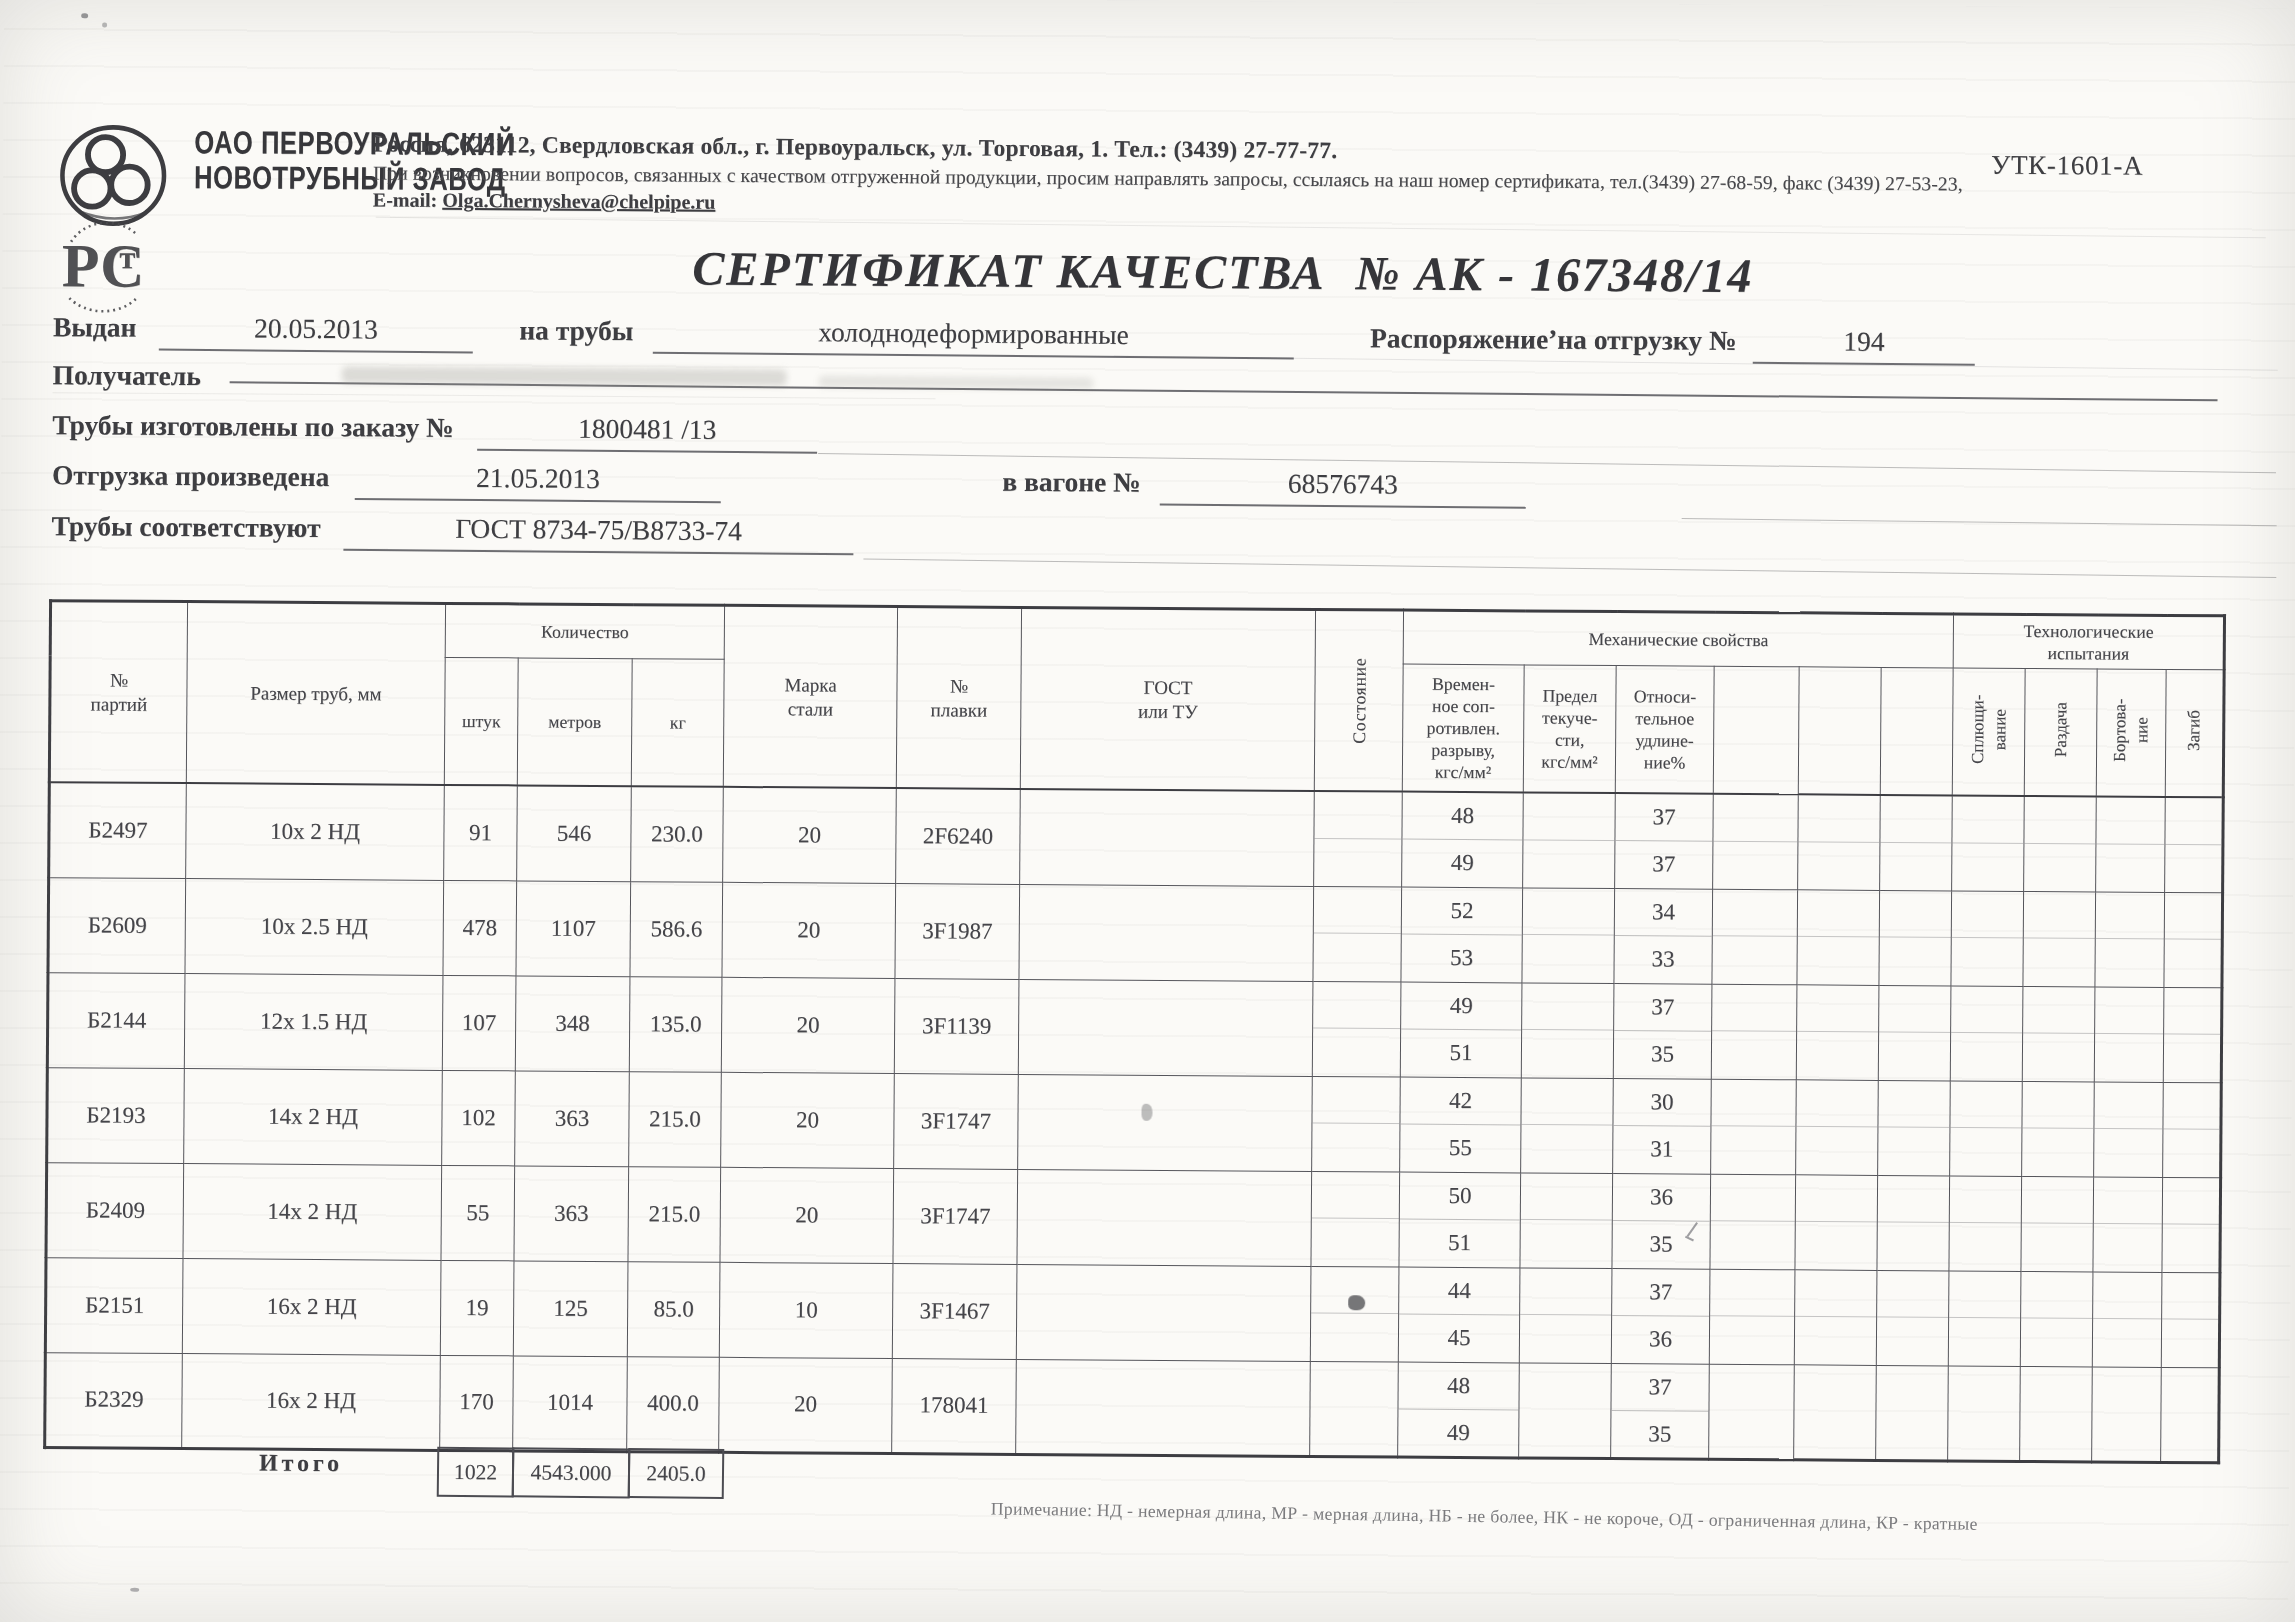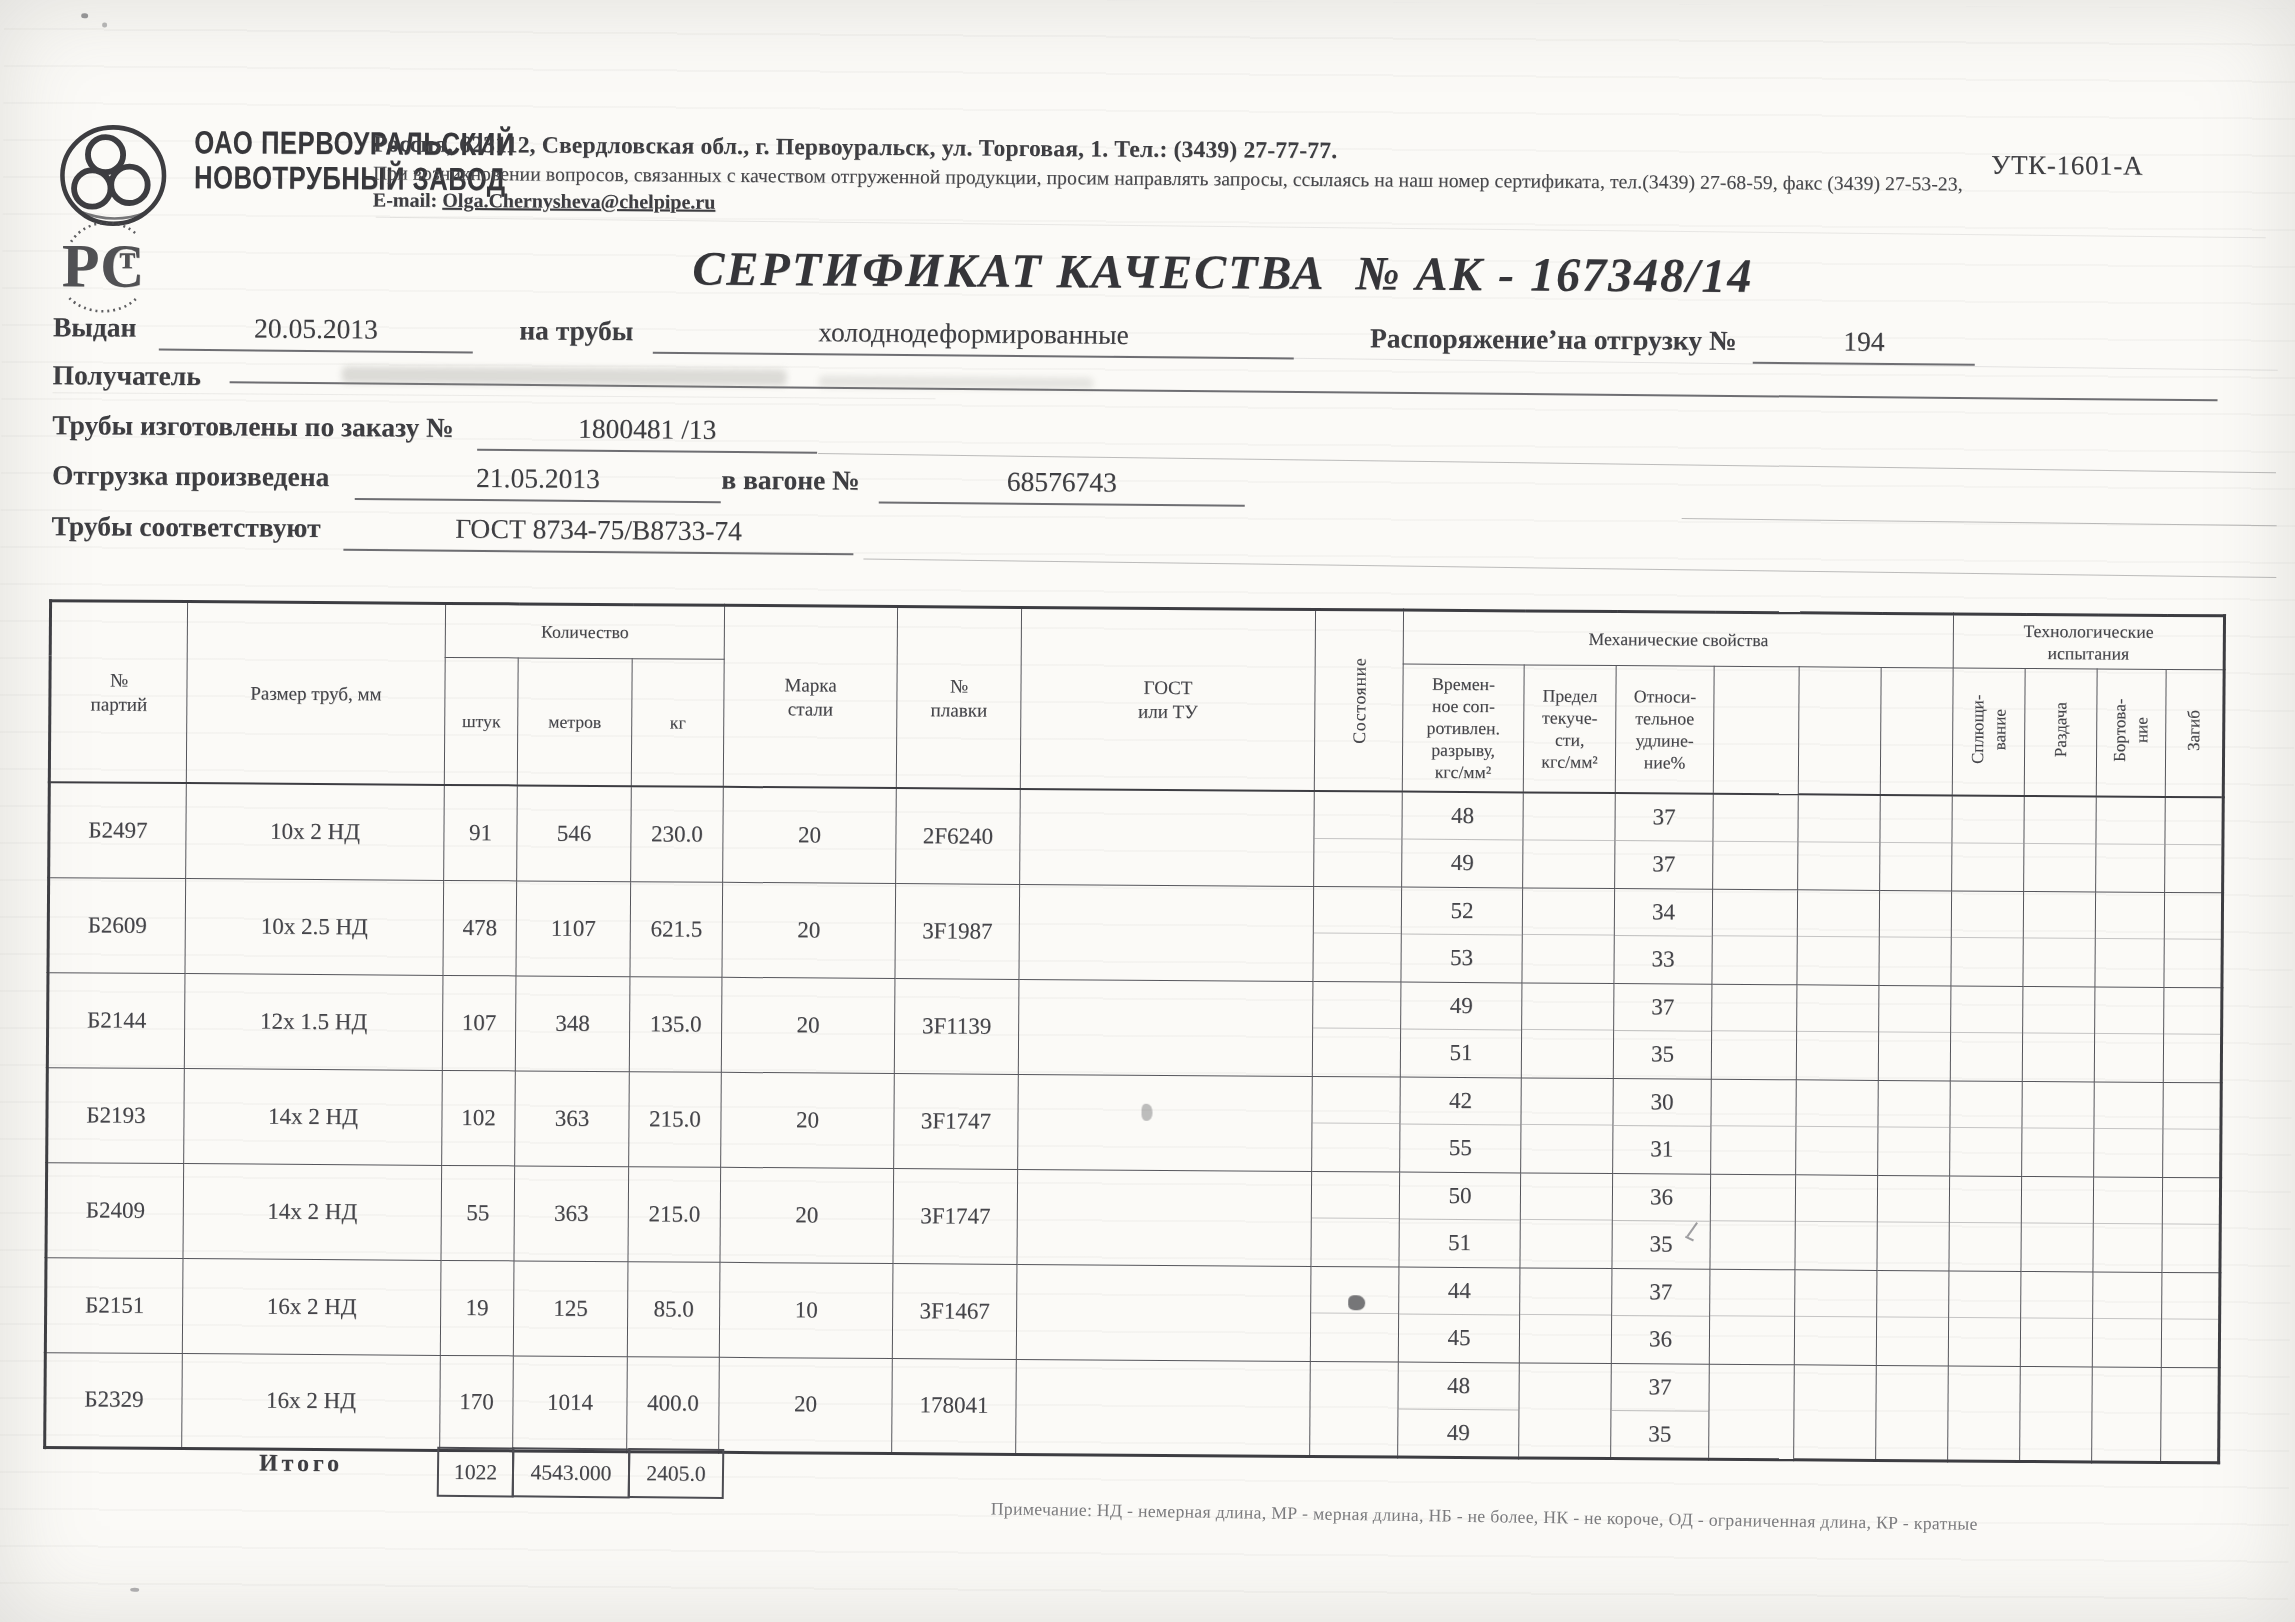--- a/index.html
+++ b/index.html
@@ -136,21 +136,21 @@
   <div class="smudge" style="left:817px;top:377px;width:275px;height:11.8px;opacity:.7"></div>
 
   <div class="f-row" style="top:416px">
     <span class="f-label">Трубы изготовлены по заказу №</span>
     <span class="u" style="min-width:327px;margin-left:23px">1800481   /13</span>
   </div>
 
   <div class="f-row" style="top:466px">
     <span class="f-label">Отгрузка произведена</span>
     <span class="u" style="min-width:353px;margin-left:26px">21.05.2013</span>
-    <span class="f-label" style="">в вагоне №</span>
+    <span class="f-label" style="margin-left:281px">в вагоне №</span>
     <span class="u" style="min-width:353px;margin-left:19.6px">68576743</span>
   </div>
 
   <div class="f-row" style="top:517px">
     <span class="f-label">Трубы соответствуют</span>
     <span class="u" style="min-width:497px;margin-left:23px">ГОСТ 8734-75/В8733-74</span>
   </div>
 
   <div class="streak" style="left:373px;top:225px;width:1890px;transform:rotate(.22deg);opacity:.3"></div>
   <div class="streak" style="left:1112px;top:358px;width:1164px;transform:rotate(.3deg);opacity:.35"></div>
@@ -255,21 +255,21 @@
             <td class="half"></td>
             <td class="half"></td>
             <td class="half"></td>
             <td class="half"></td>
           </tr>
           <tr>
             <td>Б2609</td>
             <td>10х 2.5 НД</td>
             <td>478</td>
             <td>1107</td>
-            <td>621.5</td>
+            <td>586.6</td>
             <td>20</td>
             <td>3F1987</td>
             <td></td>
             <td class="half"></td>
             <td class="pair">
               <div class="pv">52</div>
               <div class="pv">53</div>
             </td>
             <td class="half"></td>
             <td class="pair">

